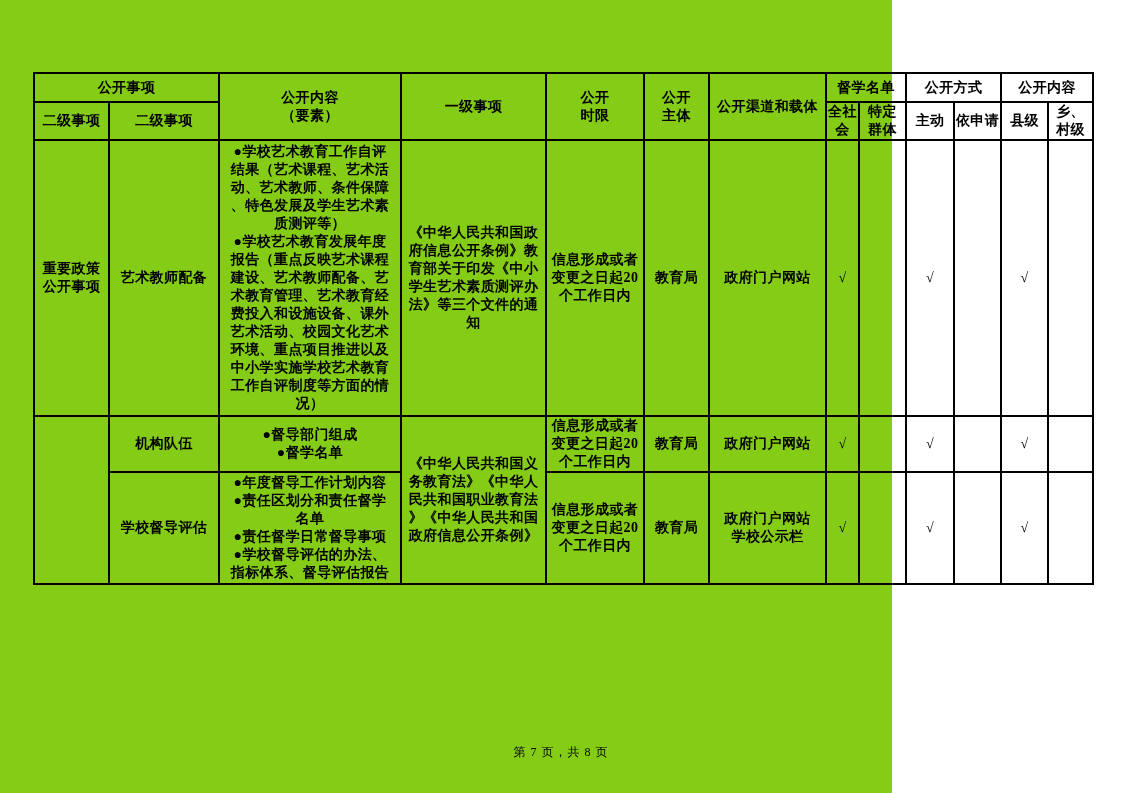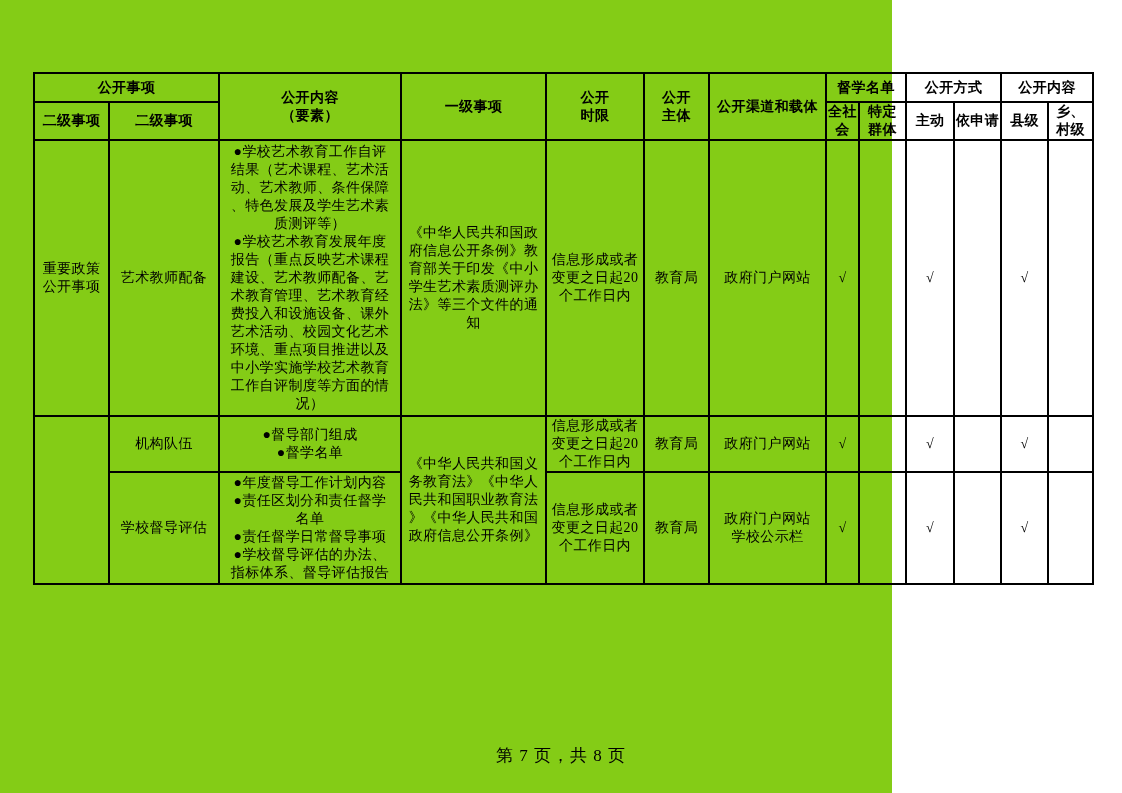--- a/index.html
+++ b/index.html
@@ -13,38 +13,38 @@
     position:absolute;left:33px;top:72px;
     border-collapse:collapse;table-layout:fixed;
     width:1059px;
   }
   table.doc th, table.doc td{
     border:2px solid #000000;
     font-size:14px;line-height:18px;letter-spacing:0.4px;
     text-align:center;vertical-align:middle;
     white-space:pre-line;overflow:hidden;
     padding:0;
-    font-weight:normal;
+    font-weight:bold;
   }
   table.doc th{font-weight:bold;}
   tr.hr1{height:29px;}
   tr.hr2{height:35px;}
   tr.r1{height:276px;}
   tr.r2{height:51px;}
   tr.r3{height:112px;}
   td.cell-left{text-align:left;padding:0 4px 0 5px;}
   td.cell-basis{text-align:left;padding:0 4px 0 6px;border-radius:31px;}
   td.cell-time{text-align:left;padding:0 4px 0 7px;margin-left:8px;}
   td.top{vertical-align:top;padding-top:3px;}
   td.level1-top{vertical-align:top;padding-top:32px;}
   td.bottom{vertical-align:bottom;padding-bottom:2px;margin-top:20px;}
   td.check{font-size:15px;}
   .footer{
     position:absolute;left:0;top:744px;width:1122px;
-    text-align:center;font-size:17px;letter-spacing:1px;
+    text-align:center;font-size:12px;letter-spacing:1px;
   }
 </style>
 </head>
 <body>
 
 <div class="page">
 
   <table class="doc">
     <colgroup>
       <col style="width:75px">

